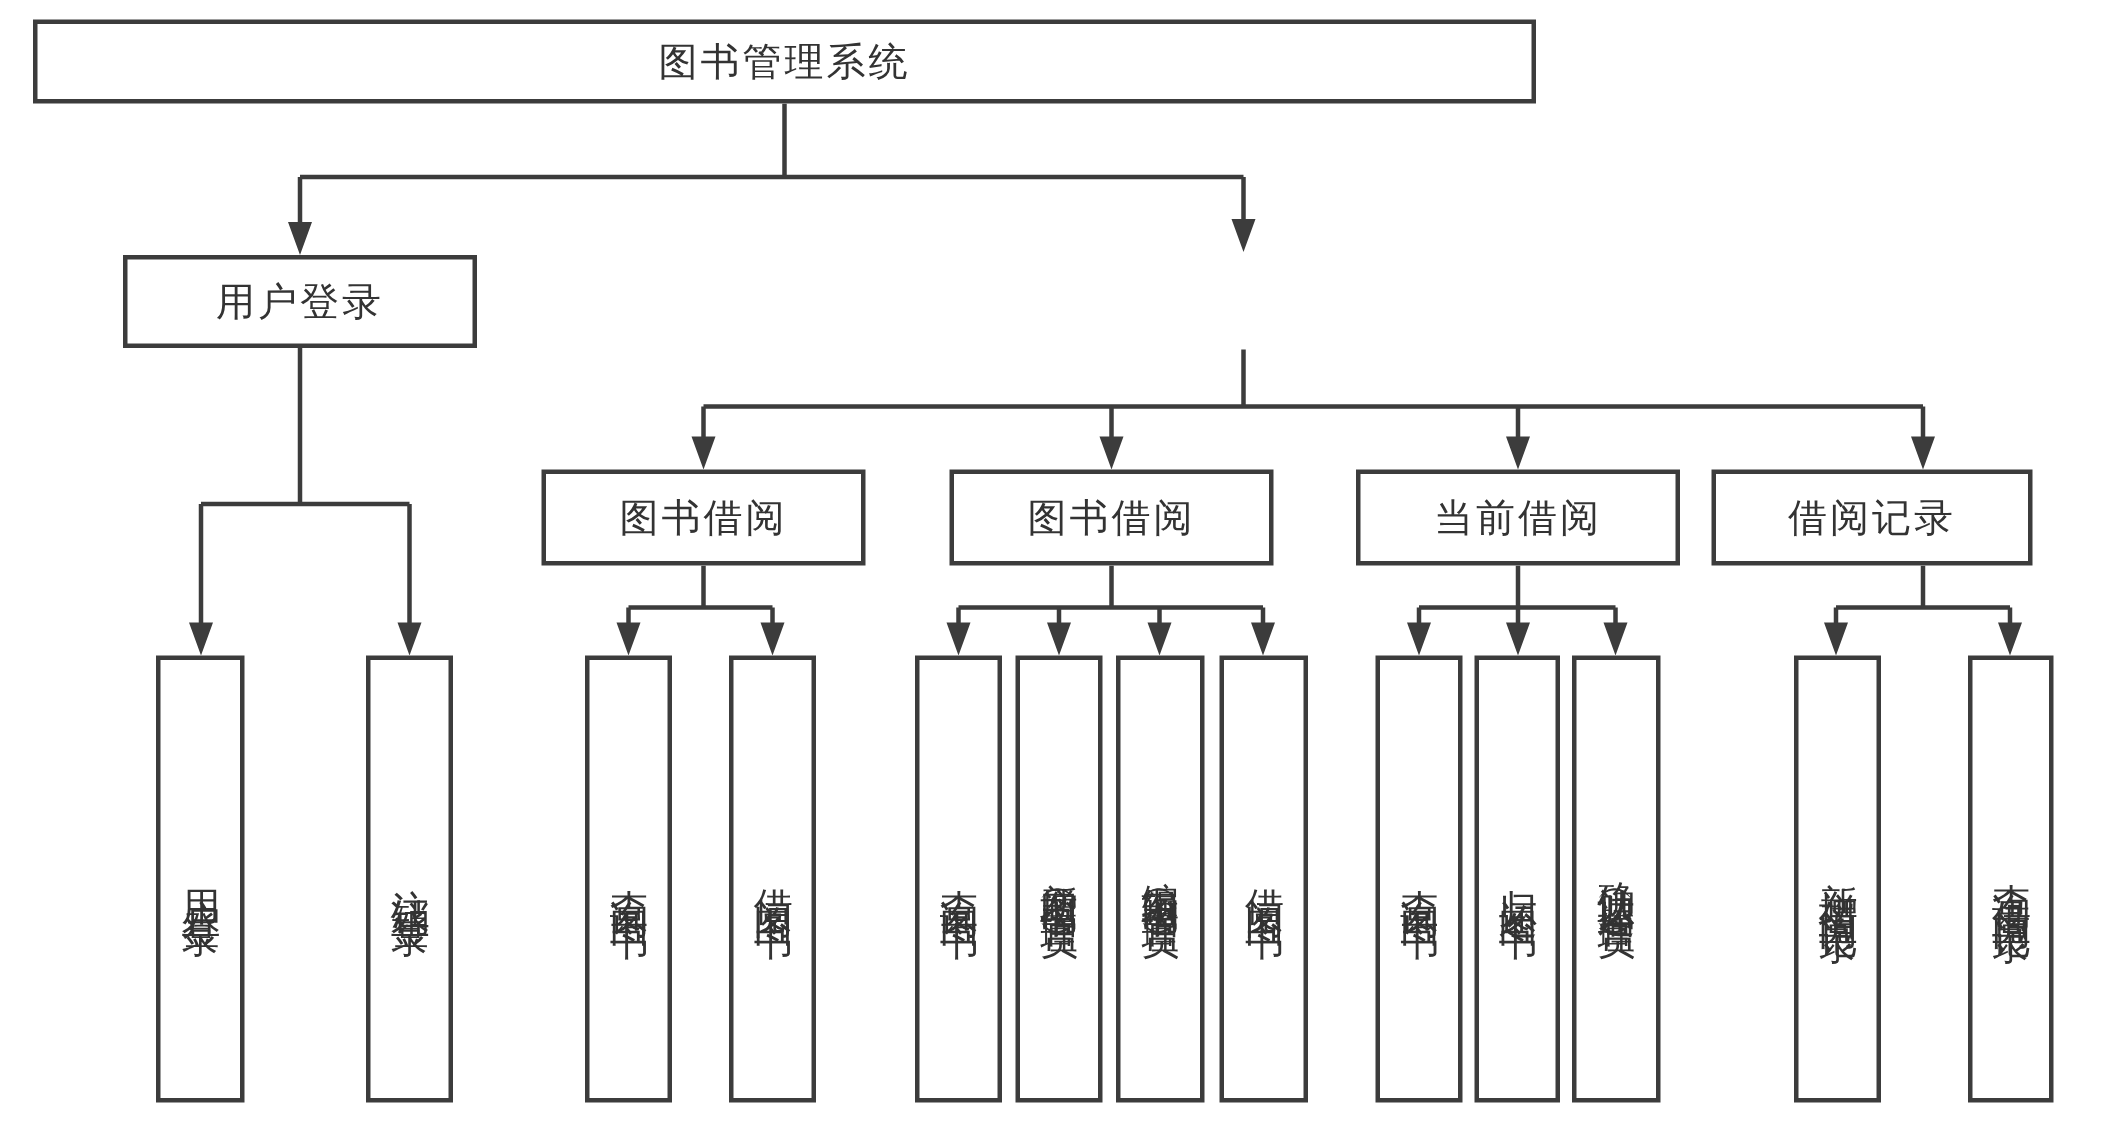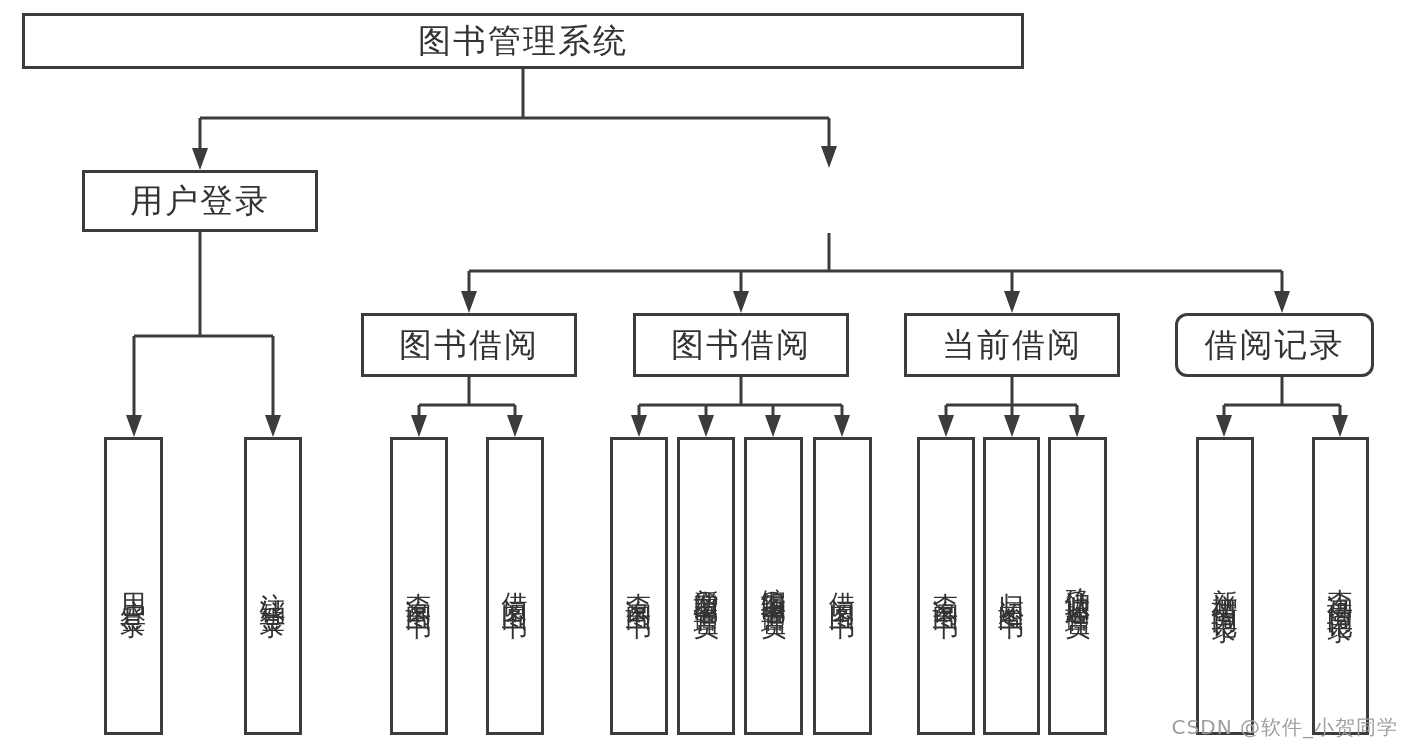--- a/index.html
+++ b/index.html
@@ -19,40 +19,40 @@
   .node {
     position: absolute;
     box-sizing: border-box;
     border: 3px solid #3c3c3c;
     background: #ffffff;
     display: flex;
     align-items: center;
     justify-content: center;
     color: #333333;
   }
-  .hnode { font-size: 33px; letter-spacing: 2px; white-space: nowrap; }
+  .hnode { font-size: 26px; letter-spacing: 2px; white-space: nowrap; }
   .leaf  { font-size: 26px; }
   .leaf .vtext {
     writing-mode: vertical-lr;
     text-orientation: mixed;
     letter-spacing: 7px;
     line-height: 1;
     white-space: nowrap;
   }
   .leaf.mid  .vtext { letter-spacing: 6px; }
   .leaf.long .vtext { letter-spacing: 4px; font-size: 25px; }
 
   
   #root   { left: 22px;   top: 13px;  width: 1002px; height: 56px; }
   #n-user { left: 82px;   top: 170px; width: 236px;  height: 62px; }
   #n-book { left: 712px;  top: 168px; width: 235px;  height: 65px; }
   #l3a { left: 361px;  top: 313px; width: 216px; height: 64px; }
   #l3b { left: 633px;  top: 313px; width: 216px; height: 64px; }
   #l3c { left: 904px;  top: 313px; width: 216px; height: 64px; }
-  #l3d { left: 1175px; top: 313px; width: 199px; height: 64px; border-radius: 12px; }
+  #l3d { left: 1141px; top: 313px; width: 214px; height: 64px; }
   .leaf { top: 437px; height: 298px; width: 58px; }
   #a1 { left: 104px; width: 59px; }
   #a2 { left: 244px; }
   #b1 { left: 390px; }
   #b2 { left: 486px; }
   #c1 { left: 610px; }
   #c2 { left: 677px; }
   #c3 { left: 744px; width: 59px; }
   #c4 { left: 813px; width: 59px; }
   #d1 { left: 917px; }
@@ -154,14 +154,13 @@
     <span class="vtext">确认归还（管理员）</span>
   </div>
 
   <div id="e1" class="node leaf mid">
     <span class="vtext">新增借阅记录</span>
   </div>
   <div id="e2" class="node leaf mid">
     <span class="vtext">查询借阅记录</span>
   </div>
 
-  <div id="watermark">CSDN @软件_小贺同学</div>
 </div>
 
 </body></html>

